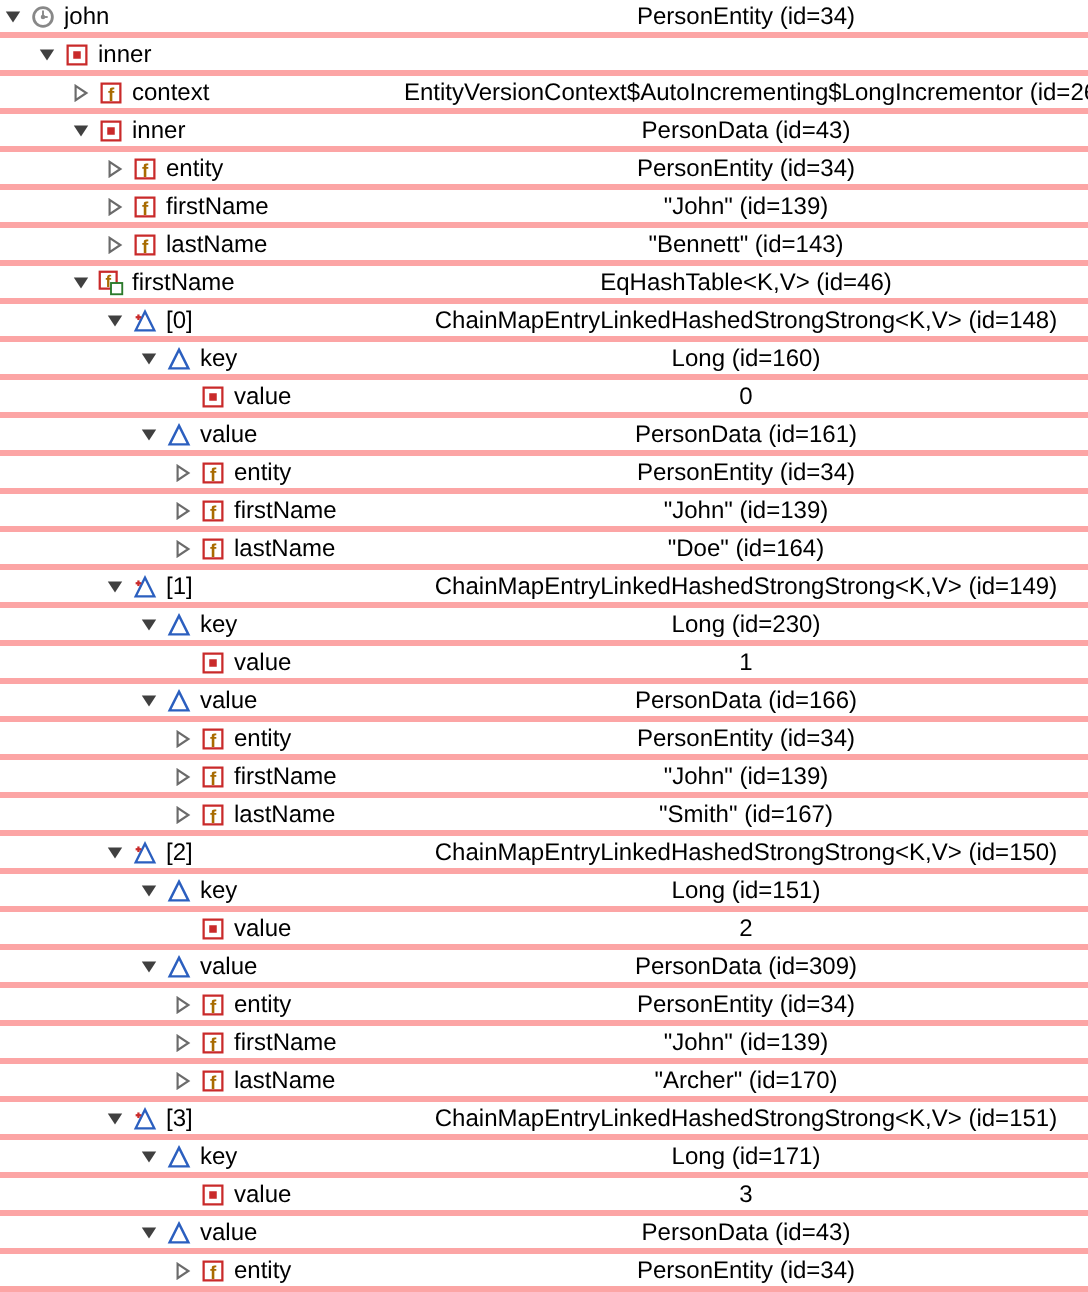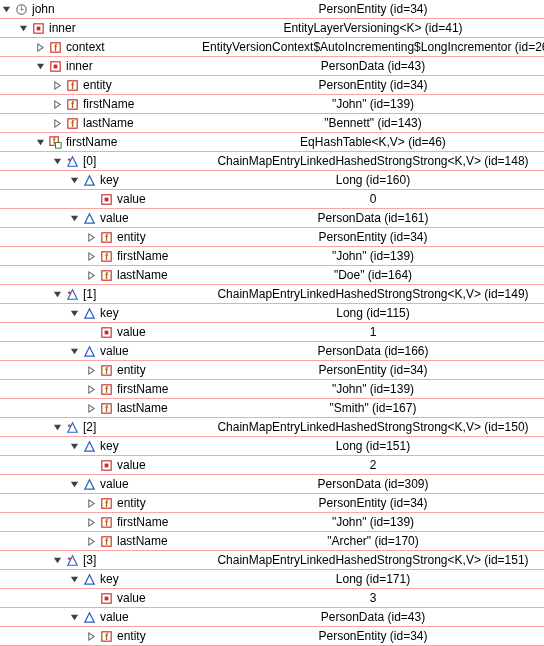--- a/index.html
+++ b/index.html
@@ -8,21 +8,21 @@
     font-family: "Segoe UI", Arial, sans-serif;
     font-size: 12px;
     color: #000;
     background: #fff;
     width: 544px;
   }
   .row {
     display: flex;
     align-items: center;
     height: 19px;
-    border-bottom: 1px solid #fca5a5;
+    border-bottom: 3px solid #fca5a5;
     white-space: nowrap;
   }
   .namecell {
     display: flex;
     align-items: center;
     width: 200px;
     flex-shrink: 0;
     overflow: hidden;
   }
   .valcell {
@@ -88,21 +88,20 @@
           </svg>
         </span>
         <span class="icon">
           <svg width="15" height="15" viewBox="0 0 16 16">
             <rect x="3" y="3" width="10" height="10" fill="none" stroke="#c92a2a" stroke-width="1.2"></rect>
             <rect x="6" y="6" width="4" height="4" fill="#c92a2a"></rect>
           </svg>
         </span>
         <span class="name">inner</span>
       </div>
-      <div class="valcell">EntityLayerVersioning&lt;K&gt;  (id=41)</div>
     </div>
     <div class="row">
       <div class="namecell">
         <span class="indent" style="width: 34px;"></span>
         <span class="arrow">
           <svg width="9" height="9" viewBox="0 0 10 10">
             <polygon points="2,1 8,5 2,9" fill="none" stroke="#6b6b6b" stroke-width="1.2"></polygon>
           </svg>
         </span>
         <span class="icon">
@@ -354,21 +353,21 @@
             <polygon points="1,2 9,2 5,8" fill="#404040"></polygon>
           </svg>
         </span>
         <span class="icon">
           <svg width="15" height="15" viewBox="0 0 16 16">
             <polygon points="8,3 13,13 3,13" fill="none" stroke="#2b5fbf" stroke-width="1.3"></polygon>
           </svg>
         </span>
         <span class="name">key</span>
       </div>
-      <div class="valcell">Long  (id=115)</div>
+      <div class="valcell">Long  (id=230)</div>
     </div>
     <div class="row">
       <div class="namecell">
         <span class="indent" style="width: 85px;"></span>
         <span class="arrow"></span>
         <span class="icon">
           <svg width="15" height="15" viewBox="0 0 16 16">
             <rect x="3" y="3" width="10" height="10" fill="none" stroke="#c92a2a" stroke-width="1.2"></rect>
             <rect x="6" y="6" width="4" height="4" fill="#c92a2a"></rect>
           </svg>

